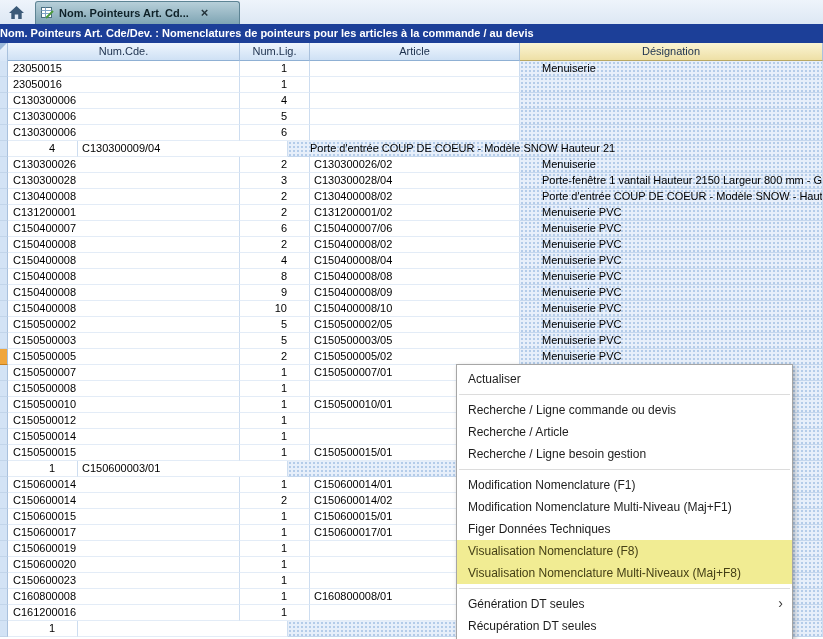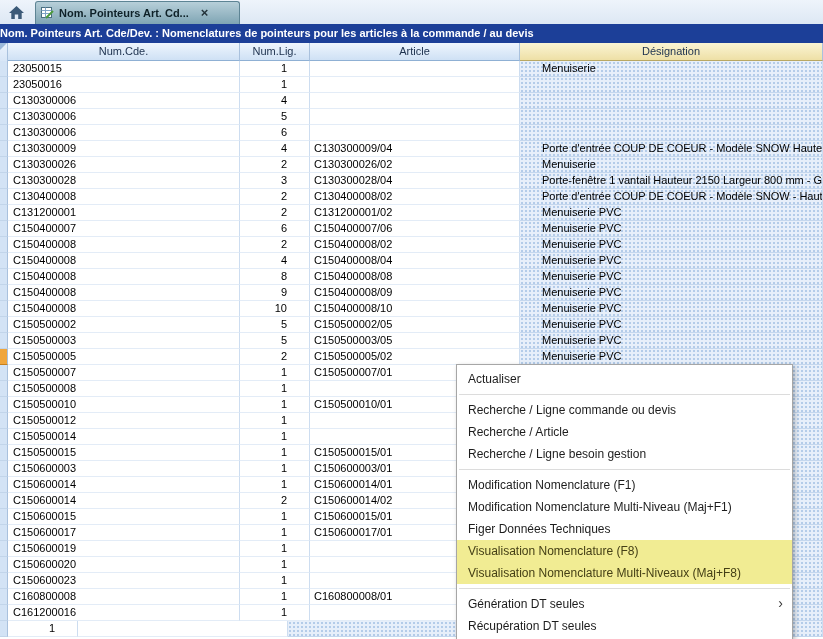--- a/index.html
+++ b/index.html
@@ -177,21 +177,20 @@
         </div>
         <div class="grid-row">
           <div class="row-selector"></div>
           <div class="cell col-0">C130300006</div>
           <div class="cell col-1">6</div>
           <div class="cell col-2"></div>
           <div class="cell col-3"></div>
         </div>
         <div class="grid-row">
           <div class="row-selector"></div>
-          <div class="cell col-0">C130300009</div>
           <div class="cell col-1">4</div>
           <div class="cell col-2">C130300009/04</div>
           <div class="cell col-3">Porte d'entrée COUP DE COEUR -  Modèle SNOW  Hauteur 21</div>
         </div>
         <div class="grid-row">
           <div class="row-selector"></div>
           <div class="cell col-0">C130300026</div>
           <div class="cell col-1">2</div>
           <div class="cell col-2">C130300026/02</div>
           <div class="cell col-3">Menuiserie</div>
@@ -317,21 +316,20 @@
         </div>
         <div class="grid-row">
           <div class="row-selector"></div>
           <div class="cell col-0">C150500015</div>
           <div class="cell col-1">1</div>
           <div class="cell col-2">C150500015/01</div>
           <div class="cell col-3"></div>
         </div>
         <div class="grid-row">
           <div class="row-selector"></div>
-          <div class="cell col-0">C150600003</div>
           <div class="cell col-1">1</div>
           <div class="cell col-2">C150600003/01</div>
           <div class="cell col-3"></div>
         </div>
         <div class="grid-row">
           <div class="row-selector"></div>
           <div class="cell col-0">C150600014</div>
           <div class="cell col-1">1</div>
           <div class="cell col-2">C150600014/01</div>
           <div class="cell col-3"></div>

